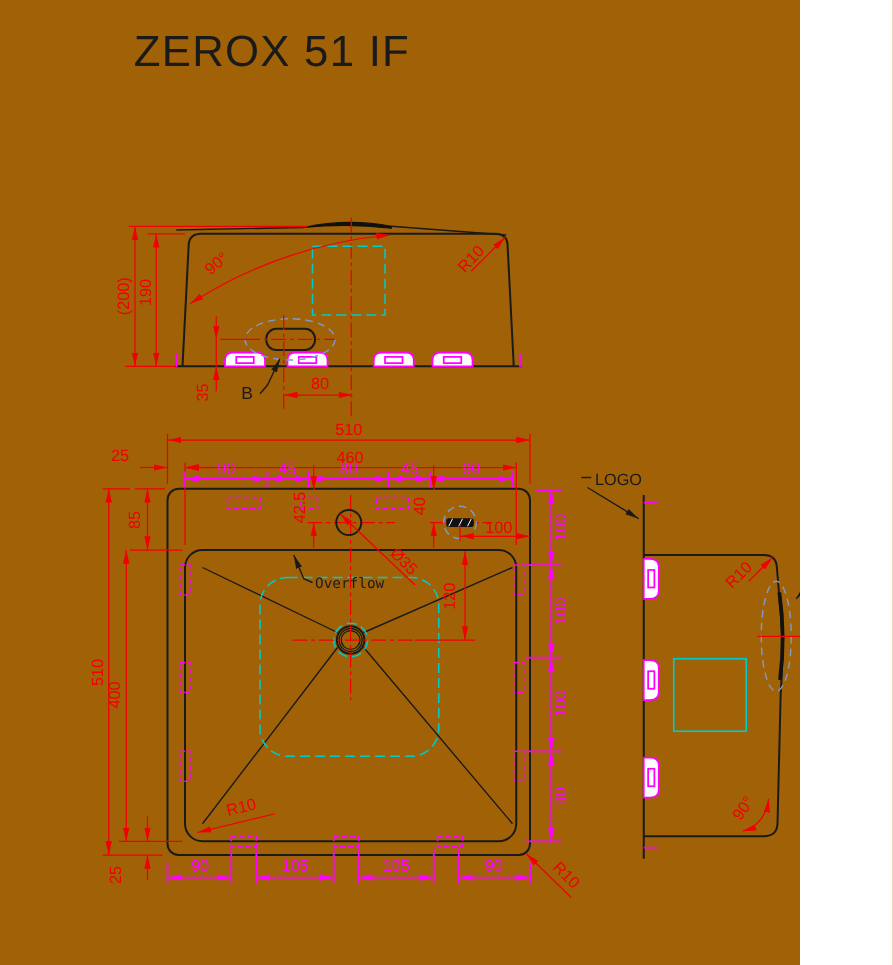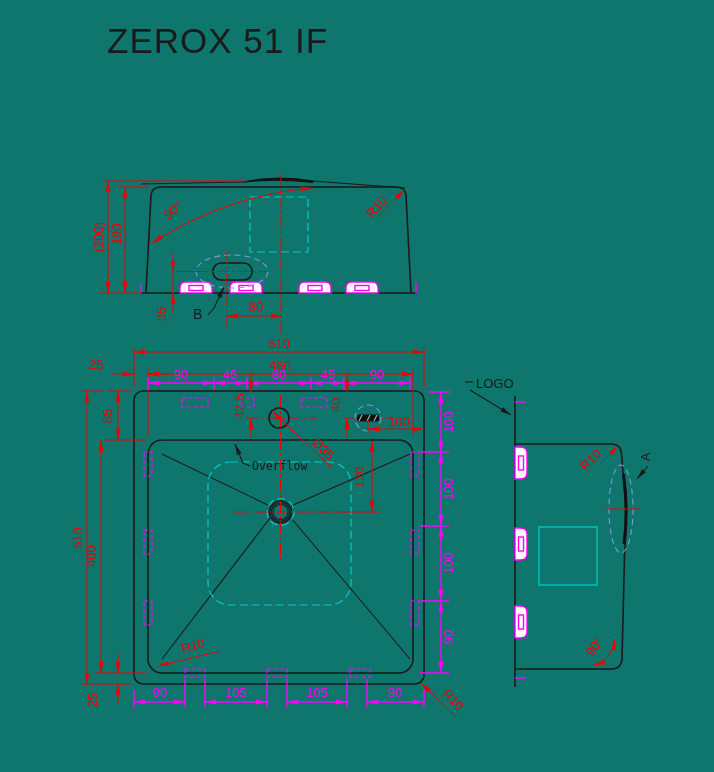--- a/index.html
+++ b/index.html
@@ -1,16 +1,16 @@
 <!DOCTYPE html>
 <html><head>
 <meta charset="utf-8">
 <style>
   html,body{margin:0;padding:0;background:#ffffff;}
-  .stage{position:relative;width:714px;height:772px;background:#0f766e;overflow:hidden;
+  .stage{position:relative;width:640px;height:772px;background:#a16207;overflow:hidden;
          font-family:"Liberation Sans",sans-serif;}
   svg text{font-family:"Liberation Sans",sans-serif;}
   .ttl{font-size:35px;fill:#1a1a1a;letter-spacing:1px;}
   .dim{font-size:13px;fill:#f10000;}
   .dimm{font-size:13px;fill:#ff00ff;}
   .blk{font-size:13px;fill:#1a1a1a;}
   .mono{font-size:11.5px;fill:#1a1a1a;font-family:"DejaVu Sans Mono",monospace;}
   .oln{stroke:#1a1a1a;stroke-width:1.6;fill:none;}
   .thin{stroke:#1a1a1a;stroke-width:1.1;fill:none;}
   .red{stroke:#f10000;stroke-width:1;fill:none;}

